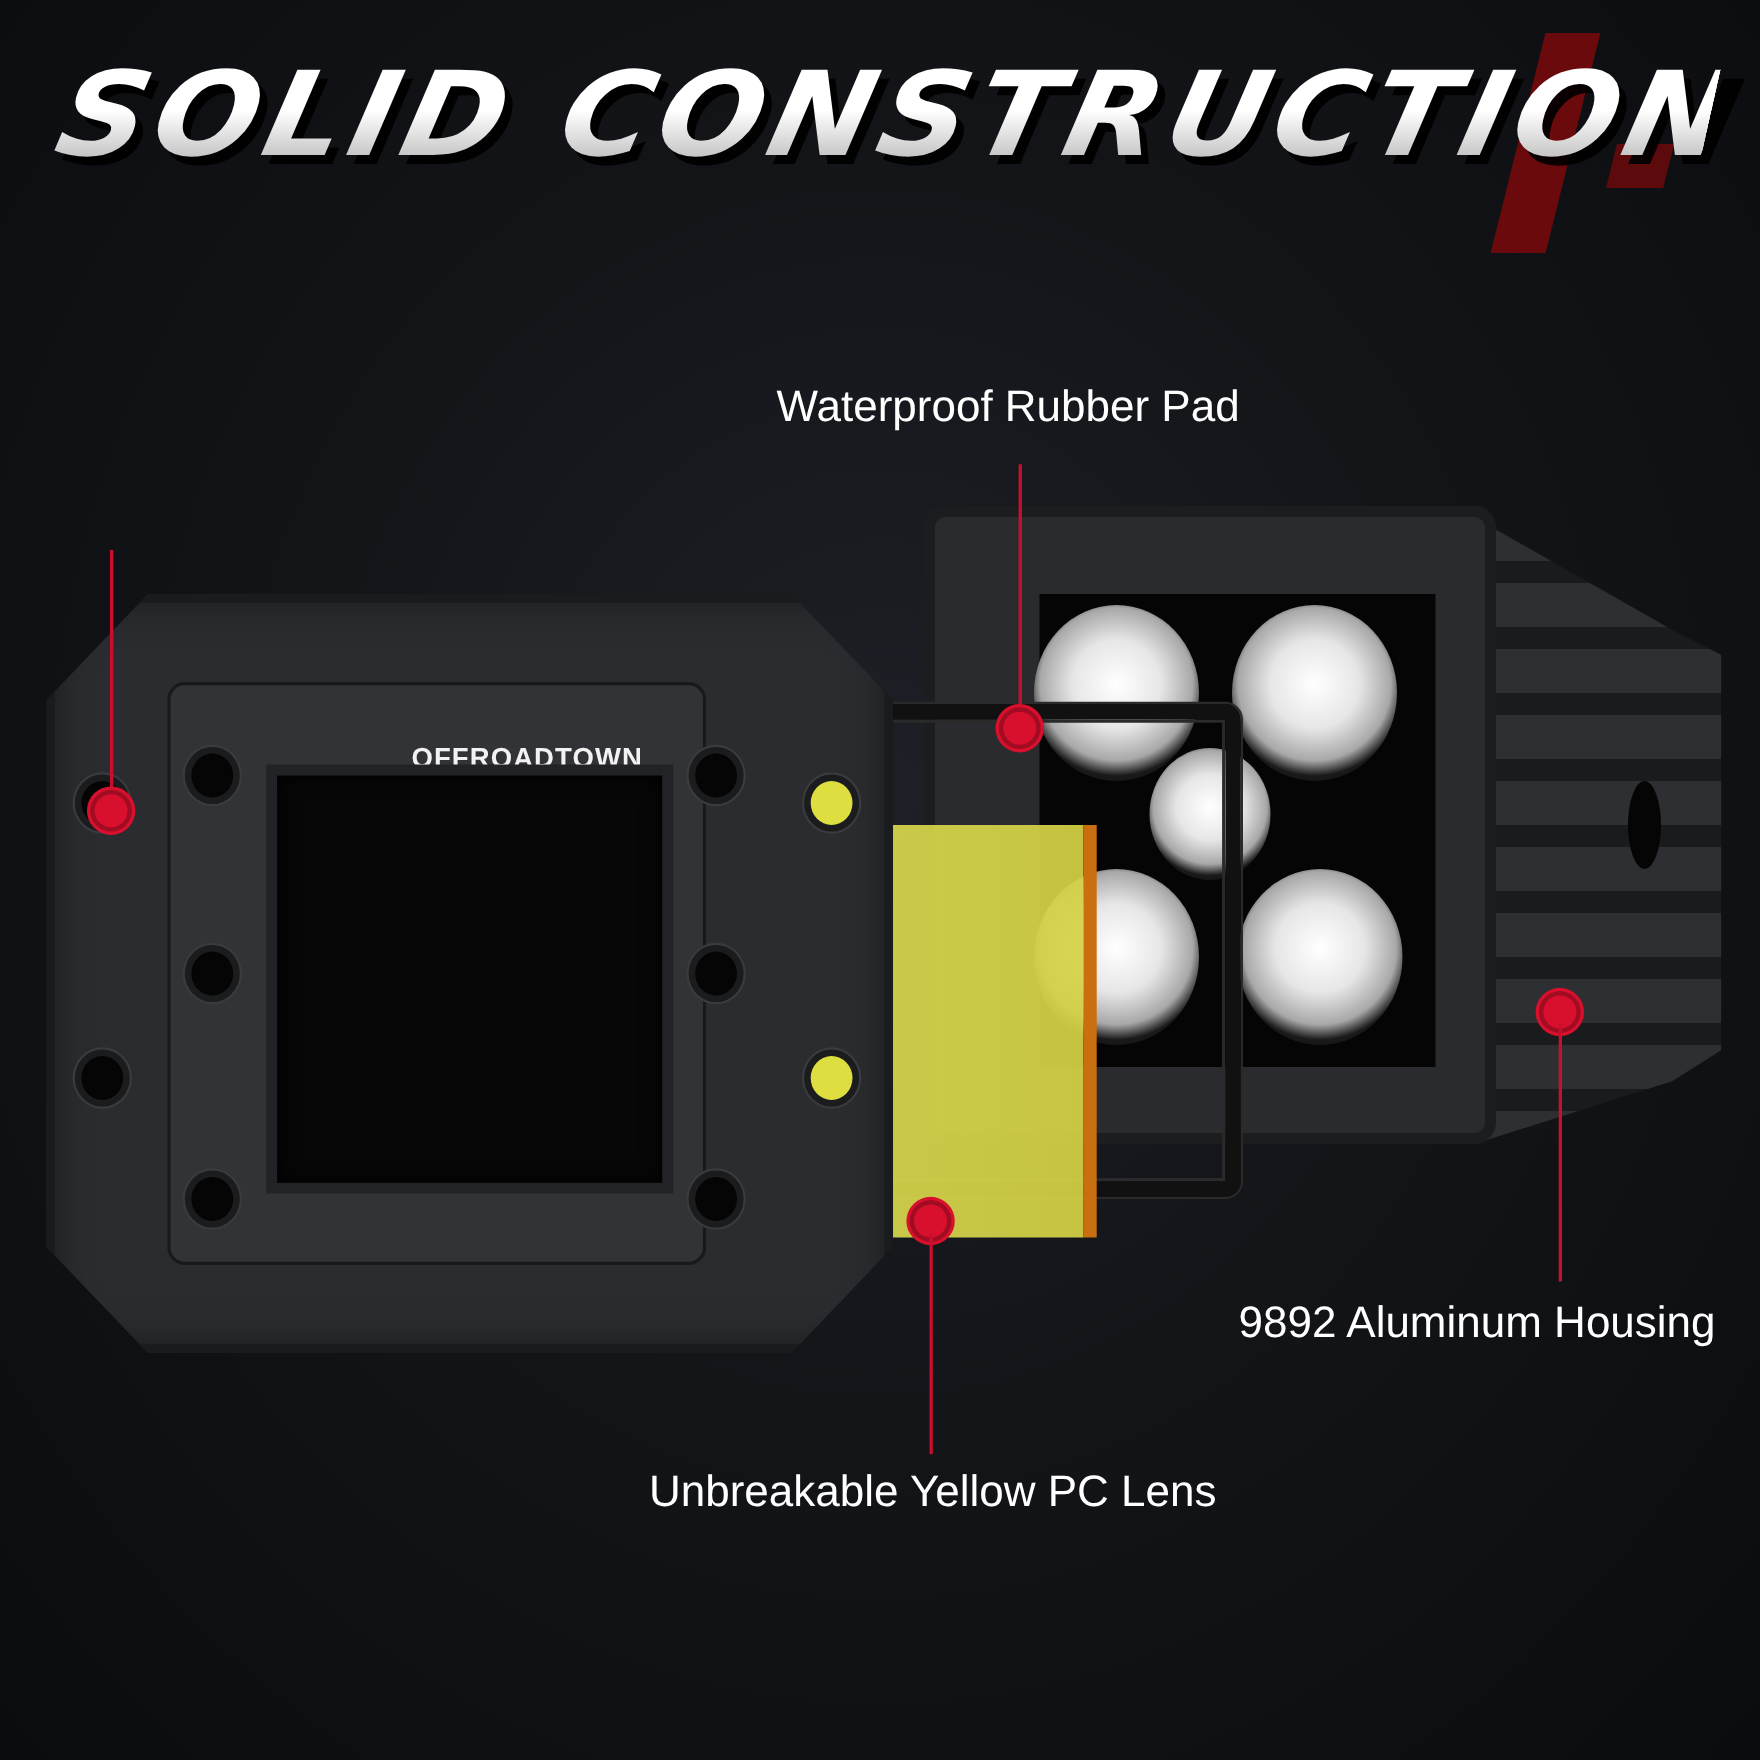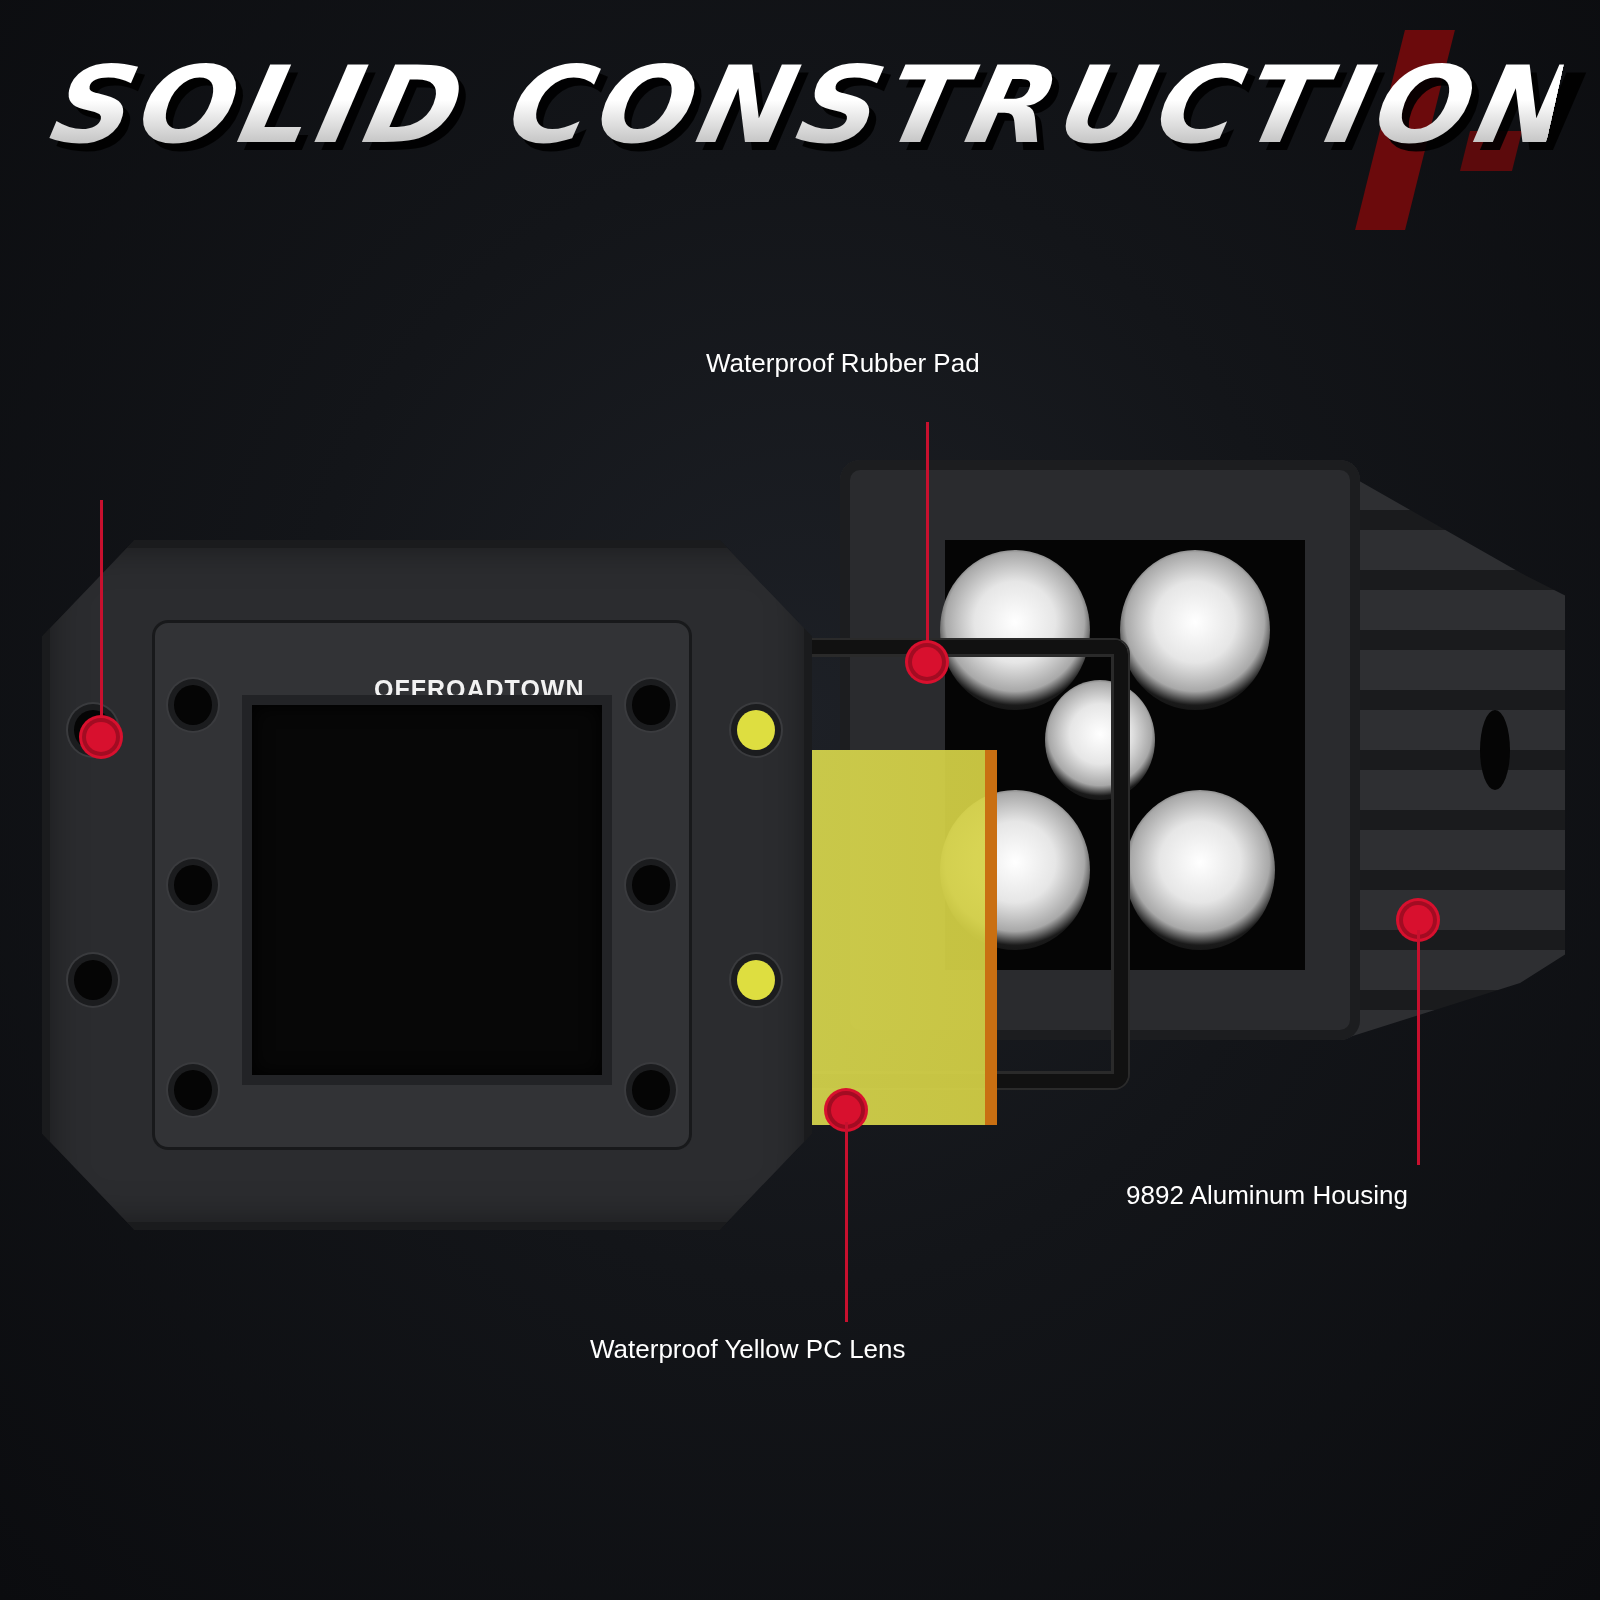--- a/index.html
+++ b/index.html
@@ -24,33 +24,33 @@
     white-space:nowrap;
   }
   .title-shadow {
     position:absolute; left:62px; top:63px; width:1500px; height:100px;
     font-family: "DejaVu Sans", sans-serif; font-weight:bold; font-size:112px;
     letter-spacing:6px; line-height:100px; font-style:italic;
     transform: scaleY(0.95) skewX(-12deg);
     color:#000; white-space:nowrap; opacity:.9;
   }
   
-  .label { position:absolute; color:#fff; font-size:26px; white-space:nowrap; }
+  .label { position:absolute; color:#fff; font-size:40px; white-space:nowrap; }
   .callout-line { position:absolute; width:3px; background:#c8102e; }
   .dot { position:absolute; width:30px; height:30px; border-radius:50%; background:#d8102e;
     box-shadow: 0 0 0 4px rgba(0,0,0,0.25), 0 0 0 7px #d8102e; }
   
   .mount {
     position:absolute; left:42px; top:540px; width:770px; height:690px;
     background:#2b2c2f; border-radius:60px;
     clip-path: polygon(12% 0, 88% 0, 100% 14%, 100% 86%, 88% 100%, 12% 100%, 0 86%, 0 14%);
     box-shadow: inset 0 0 0 8px #1a1b1d, inset 0 0 40px rgba(0,0,0,.6);
   }
   .mount-inner {
-    position:absolute; left:110px; top:80px; width:540px; height:530px; border-radius:16px;
+    position:absolute; left:110px; top:80px; width:490px; height:530px; border-radius:16px;
     background:#323336; box-shadow: inset 0 0 0 3px #18191b;
   }
   .mount-window { position:absolute; left:100px; top:85px; width:350px; height:370px;
     background:#070707; box-shadow: 0 0 0 10px #222326, inset 0 0 20px #000; }
   .hole { position:absolute; width:38px; height:40px; border-radius:50%; background:#050505;
     box-shadow: 0 0 0 6px #1b1c1e, 0 0 0 8px #3a3b3e; }
   .hole.yellow { background:#dede40; }
   .brand { position:absolute; left:222px; top:55px; color:#f2f2f2; font-weight:bold;
     font-size:25px; letter-spacing:1px; }
   
@@ -120,15 +120,15 @@
   <div class="label" style="left:706px;top:348px">Waterproof Rubber Pad</div>
   <div class="callout-line" style="left:926px;top:422px;height:225px"></div>
   <div class="dot" style="left:912px;top:647px"></div>
 
   <div class="dot" style="left:1403px;top:905px"></div>
   <div class="callout-line" style="left:1417px;top:930px;height:235px"></div>
   <div class="label" style="left:1126px;top:1180px">9892 Aluminum Housing</div>
 
   <div class="dot" style="left:831px;top:1095px"></div>
   <div class="callout-line" style="left:845px;top:1122px;height:200px"></div>
-  <div class="label" style="left:590px;top:1334px">Waterproof Yellow PC Lens</div>
+  <div class="label" style="left:590px;top:1334px">Unbreakable Yellow PC Lens</div>
 
 </div>
 
 </body></html>

